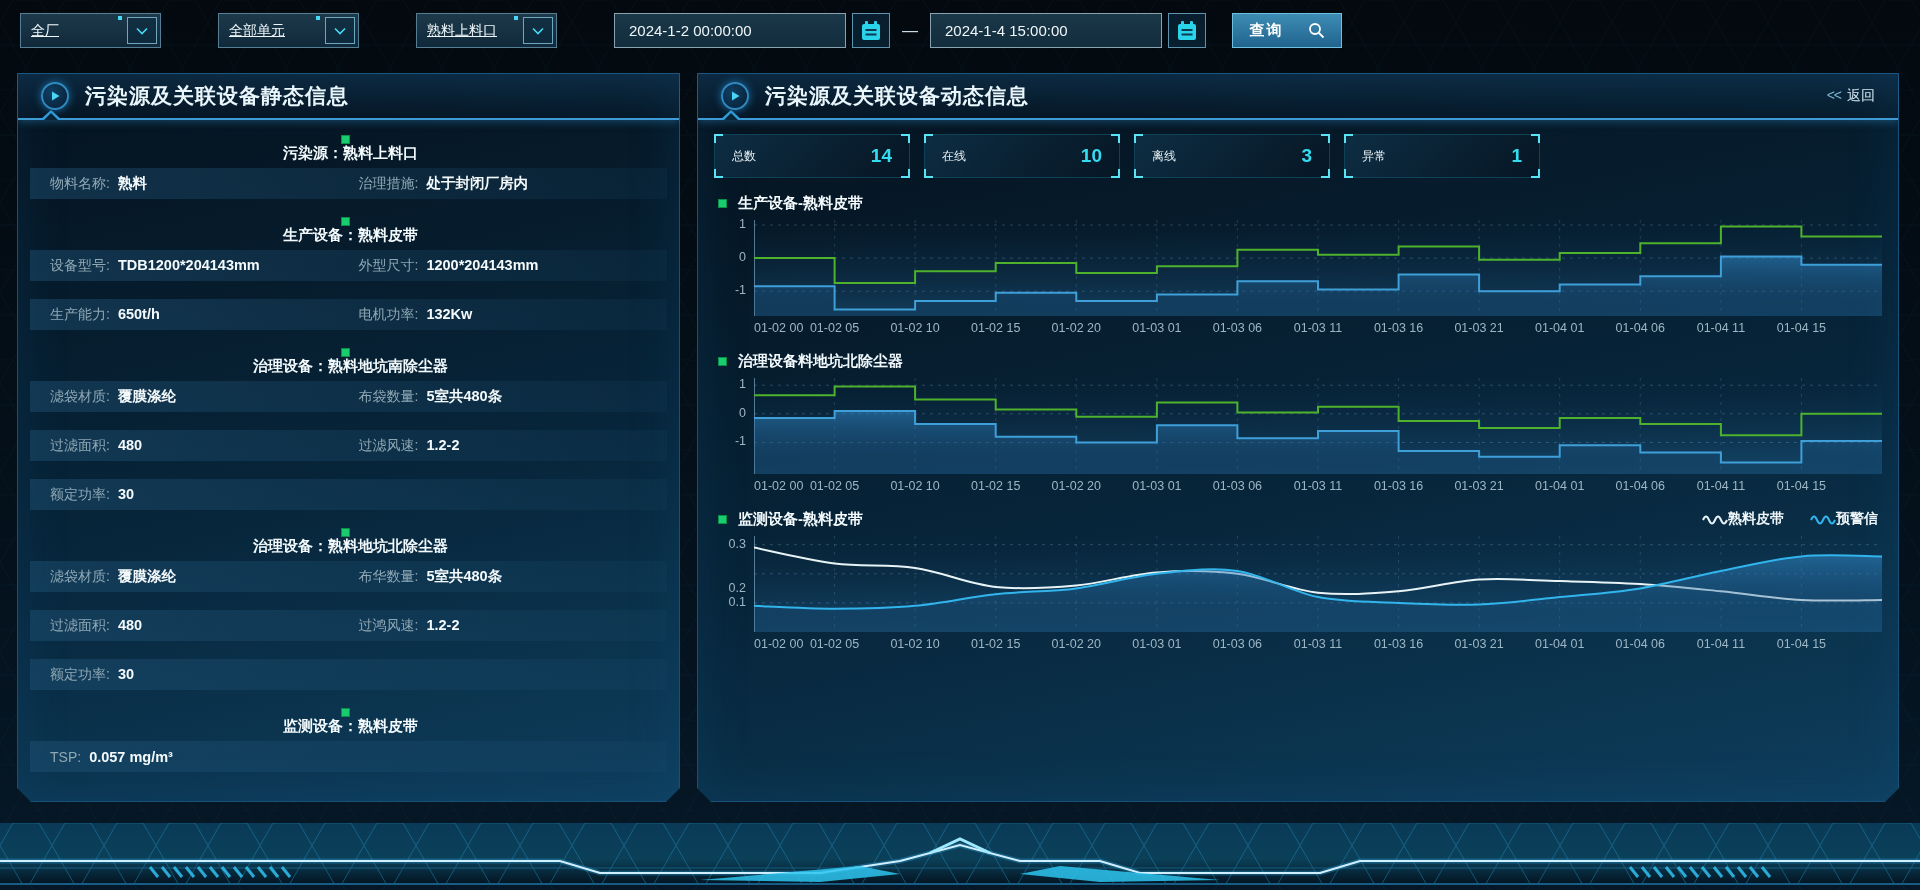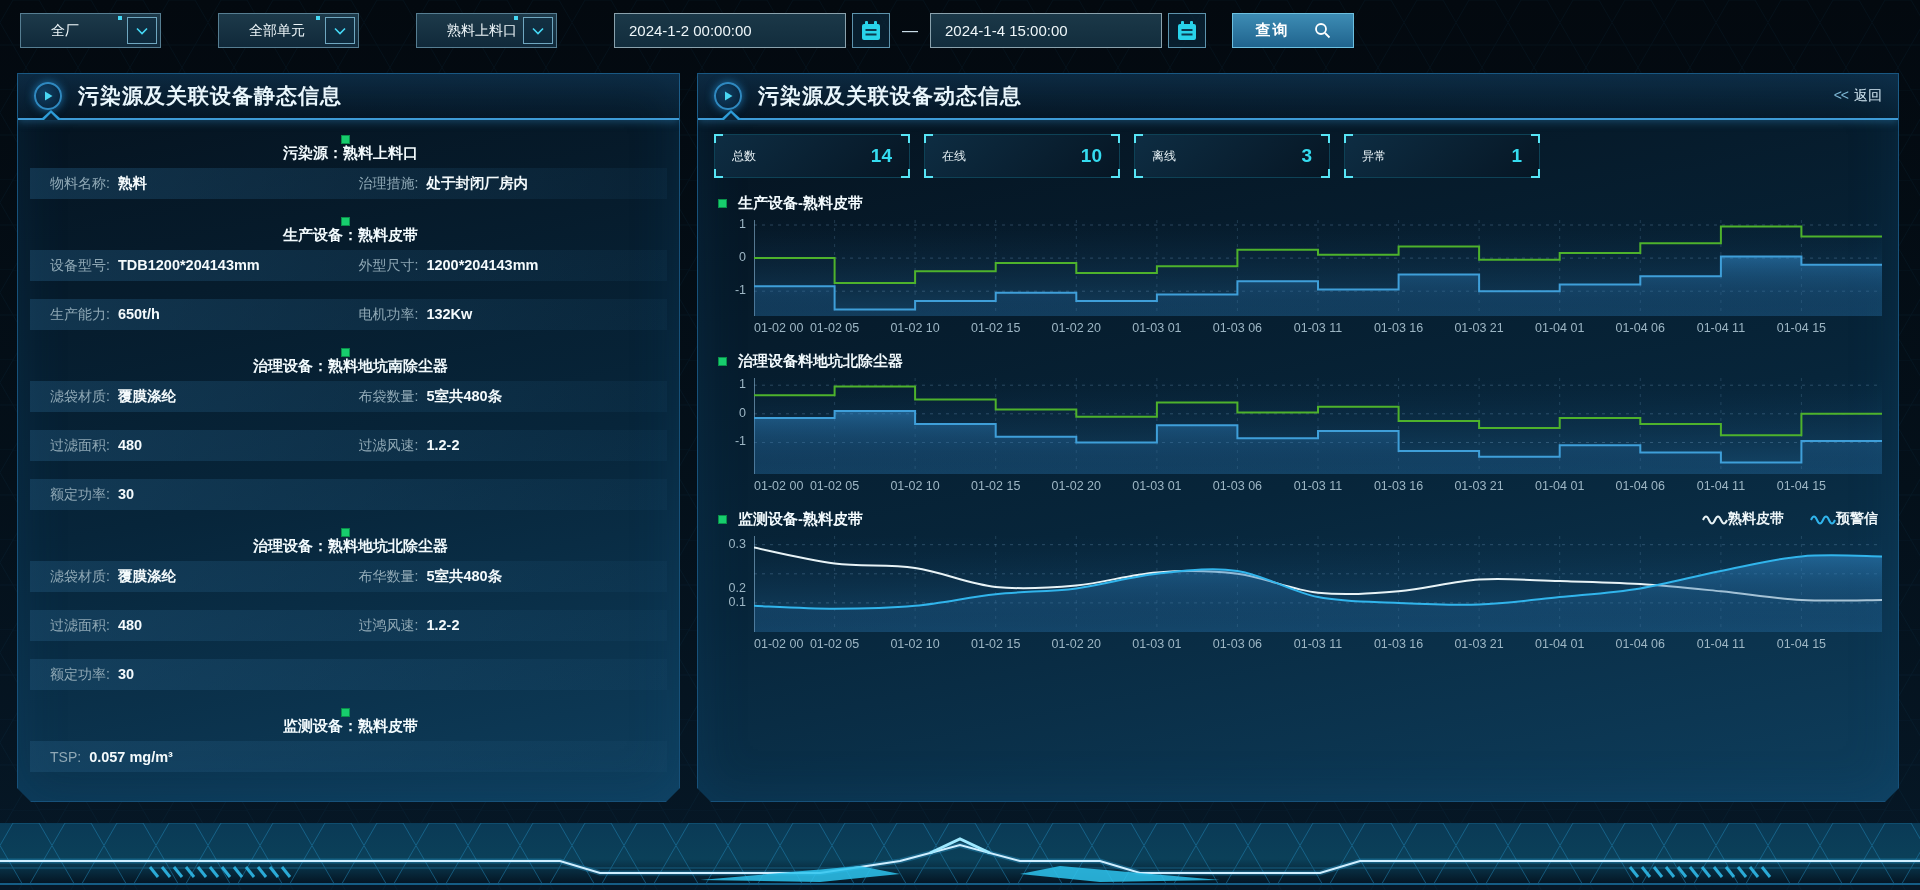--- a/index.html
+++ b/index.html
@@ -11,53 +11,53 @@
   }
   #bg-hex { position:absolute; inset:0; z-index:0; opacity:.06; pointer-events:none; }
 
   
   .topbar { position:relative; z-index:2; display:flex; align-items:center; padding:9px 0 0 20px; height:52px; }
   .dropdown {
     width:141px; height:35px; margin-right:57px; display:flex; align-items:center;
     background:linear-gradient(180deg,#1d3a4a,#10293a); border:1px solid #567e92;
     cursor:pointer; position:relative;
   }
-  .dropdown .dd-text { flex:1; padding-left:30px; font-size:14px; color:#eef6f9; white-space:nowrap; }
+  .dropdown .dd-text { flex:1; padding-left:10px; font-size:14px; color:#eef6f9; white-space:nowrap;text-decoration:underline; }
   .dropdown .dd-box {
     width:30px; height:27px; margin-right:3px; border:1px solid #6fa7c0; background:rgba(10,40,60,.5);
     display:flex; align-items:center; justify-content:center;
   }
   .dropdown .dd-box svg { width:12px; height:8px; }
   .dropdown::before { content:""; position:absolute; top:2px; right:38px; width:4px; height:4px; background:#46d8f5; }
   .datebox {
     width:232px; height:35px; display:flex; align-items:center;
     background:linear-gradient(180deg,#1b3848,#122d3d); border:1px solid #8aa2ad;
   }
   .datebox .date-text { flex:1; padding-left:14px; font-size:15px; color:#eef6f9; white-space:nowrap; }
   .cal-btn { width:38px; height:35px; margin-left:6px; border:1px solid #5d93ac; background:rgba(12,45,66,.6);
     display:flex; align-items:center; justify-content:center; cursor:pointer; }
   .range-sep { margin:0 12px; color:#cfe3ee; font-size:16px; }
   .query-btn {
-    width:122px; height:35px; margin-left:26px; display:flex; align-items:center; justify-content:center; gap:24px;
+    width:110px; height:35px; margin-left:26px; display:flex; align-items:center; justify-content:center; gap:24px;
     background:linear-gradient(180deg,#3d8cb4,#20648e); border:1px solid #6cc0e0; cursor:pointer;
   }
   .query-btn span { font-size:15px; font-weight:bold; color:#fff; letter-spacing:2px; }
 
   
   .main { position:relative; z-index:2; display:flex; gap:17px; padding:21px 21px 0 17px; height:750px; }
   .panel {
     position:relative; border:1px solid #17517a;
     background:linear-gradient(168deg,#05121e 0%,#07253a 55%,#0e3e5d 100%);
     box-shadow:inset 0 0 50px rgba(20,90,140,.22);
     clip-path:polygon(0 0,100% 0,100% calc(100% - 14px),calc(100% - 14px) 100%,14px 100%,0 calc(100% - 14px));
   }
   .panel-left { width:676px; }
   .panel-right { flex:1; }
   .panel-header {
-    display:flex; align-items:center; height:46px; padding:0 16px;
+    display:flex; align-items:center; height:46px; padding:0 23px;
     border-bottom:2px solid #3e9bd6; box-shadow:0 2px 8px rgba(60,160,220,.35);
     position:relative; background:linear-gradient(180deg,rgba(20,60,92,.45),rgba(8,28,46,.2));
   }
   .panel-header .hdr-arrow { position:absolute; left:22px; bottom:-2px; width:0; height:0;
     border-left:11px solid transparent; border-right:11px solid transparent; border-bottom:10px solid #2e9cd8; }
   .panel-header .hdr-arrow::after { content:""; position:absolute; left:-7px; top:3px; width:0; height:0;
     border-left:7px solid transparent; border-right:7px solid transparent; border-bottom:7px solid #0a2438; }
   .play-icon { width:28px; height:28px; border-radius:50%; border:2px solid #2f89c0;
     background:radial-gradient(circle at 35% 35%,#0f3f63,#071e33); box-shadow:0 0 8px #1c6fa6;
     display:flex; align-items:center; justify-content:center; margin-right:16px; flex:none; }

